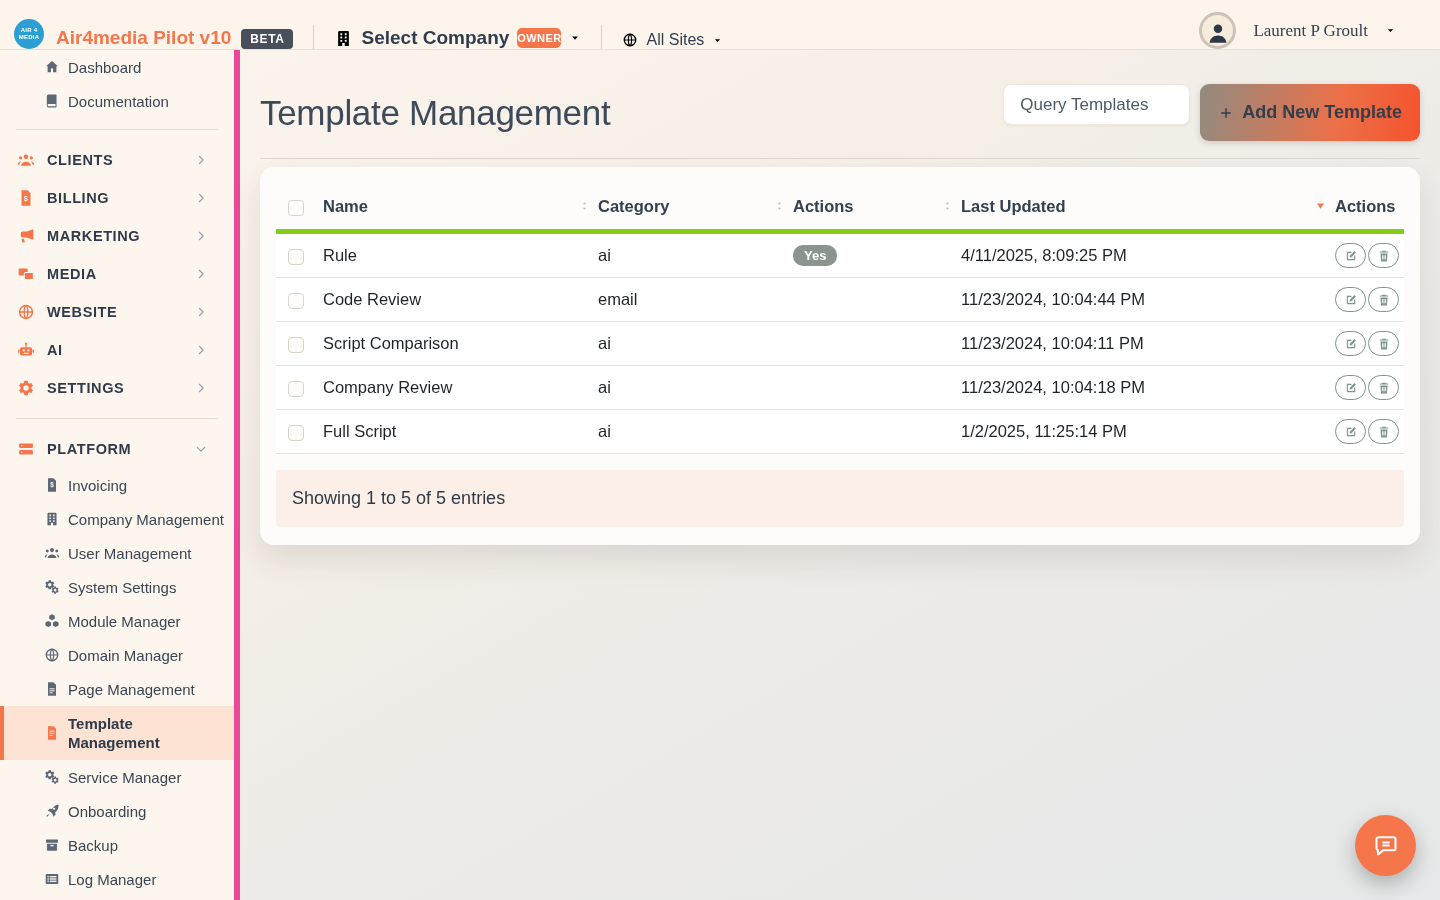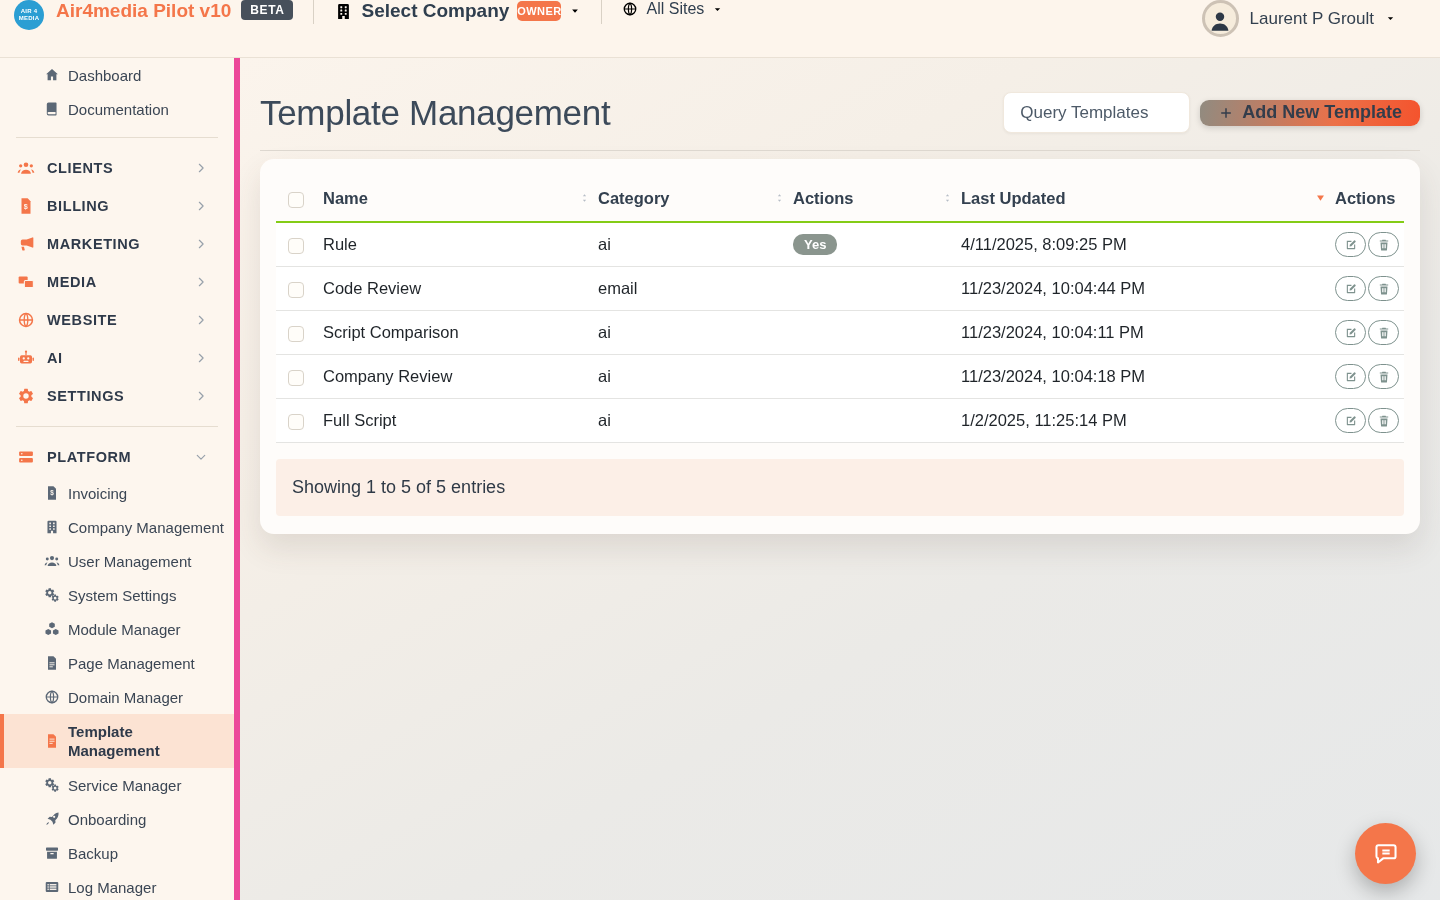--- a/index.html
+++ b/index.html
@@ -1,33 +1,33 @@
 <!DOCTYPE html>
 <html><head>
 <meta charset="utf-8">
 <style>
   * { margin:0; padding:0; box-sizing:border-box; }
   html,body { width:1440px; height:900px; overflow:hidden; font-family:"Liberation Sans", sans-serif; background:#e8e9ea; }
 
   
-  .topbar { height:58px; display:flex; align-items:flex-start; gap:10px; padding:0 14px;
+  .topbar { height:50px; display:flex; align-items:flex-end; gap:10px; padding:0 14px;
             background:#fdf5ec; border-bottom:1px solid #eae1d5; position:relative; z-index:5; }
   .logo { width:30px; height:30px; border-radius:50%; background:#2b9ed3; color:#fff;
           display:flex; align-items:center; justify-content:center; text-align:center;
           font-size:6px; font-weight:bold; line-height:1.1; letter-spacing:.2px; flex:none; }
   .app-title { font-size:19px; font-weight:700; color:#f4764a; margin-left:2px; white-space:nowrap; }
   .badge-beta { background:#47505b; color:#fff; font-size:12px; font-weight:700; letter-spacing:.6px;
                 padding:3px 9px; border-radius:4px; }
   .vdiv { width:1px; height:24px; background:#d9d1c5; margin:0 10px; }
   .hgroup { display:flex; align-items:center; gap:8px; cursor:pointer; }
   .company-label { font-size:19px; font-weight:700; color:#2f3e4e; white-space:nowrap; }
   .badge-owner { background:#f4764a; color:#fff; font-size:11px; font-weight:700; letter-spacing:.4px;
                  padding:4px 0; border-radius:5px; }
   .sites-label { font-size:16px; color:#2f3e4e; white-space:nowrap; }
-  .user { display:flex; align-items:center; gap:11px; margin-left:auto; margin-right:30px; cursor:pointer; }
+  .user { display:flex; align-items:center; gap:17px; margin-left:auto; margin-right:30px; cursor:pointer;font-family:Liberation Serif, serif; }
   .avatar { width:37px; height:37px; border-radius:50%; border:3px solid #cdc2b5; background:#f6ecdc;
             display:flex; align-items:flex-end; justify-content:center; overflow:hidden; }
   .avatar svg { width:26px; height:26px; color:#2d3846; }
   .user-name { font-size:17px; color:#33404f; white-space:nowrap; }
 
   
   .layout { display:flex; height:850px; }
 
   
   .sidebar { width:240px; flex:none; background:#fdf6ee; border-right:6px solid #ec4899; overflow:hidden; }
@@ -42,41 +42,41 @@
   .s-section { display:flex; align-items:center; height:38px; padding:0 14px 0 17px; cursor:pointer;
                font-size:14.5px; font-weight:700; letter-spacing:.6px; color:#2f3a4a; }
   .s-section .icn { width:18px; height:18px; margin-right:12px; color:#f4764a; flex:none; }
   .s-section .chev { width:14px; height:14px; margin-left:auto; color:#97a0aa; }
 
   
   .main { flex:1; position:relative; padding:0 20px;
           background:linear-gradient(150deg,#fbf4ec 0%,#f5efe7 30%,#ebeae7 62%,#e6e8e9 100%); }
   .page-head { display:flex; align-items:center; justify-content:space-between; margin-top:34px; }
   .page-title { font-size:35px; font-weight:400; color:#3c4a5a; letter-spacing:-.3px; }
-  .head-actions { display:flex; align-items:center; gap:10px; }
+  .head-actions { display:flex; align-items:flex-start; gap:10px; }
   .search-input { width:187px; height:41px; border:1px solid #f0e8dd; border-radius:8px; background:#fff;
                   padding:0 16px; font-size:17px; color:#2f3a47; outline:none;
                   box-shadow:0 1px 3px rgba(0,0,0,.05); font-family:"Liberation Sans",sans-serif; }
   .search-input::placeholder { color:#4d5a68; opacity:1; }
-  .add-btn { display:flex; align-items:center; gap:8px; height:26px; padding:0 18px; border:none;
+  .add-btn { display:flex; align-items:center; gap:8px; height:57px; padding:0 18px; border:none;
              border-radius:9px; cursor:pointer; font-family:"Liberation Sans",sans-serif;
              font-size:18px; font-weight:700; color:#333d4b;
              background:linear-gradient(100deg,#918b80 0%,#ec7048 62%,#f4532d 100%);
              box-shadow:0 2px 6px rgba(0,0,0,.15); }
   .add-btn .icn { width:16px; height:16px; }
   .head-rule { border:none; border-top:1px solid #ded8d0; margin-top:17px; }
 
   
   .card { margin-top:8px; background:#fefcfa; border-radius:14px; padding:16px 16px 18px;
           box-shadow:0 14px 30px rgba(70,60,50,.12); }
   table { width:100%; border-collapse:collapse; table-layout:fixed; }
   col.c-cb  { width:47px; }  col.c-name { width:275px; } col.c-cat { width:195px; }
   col.c-def { width:168px; } col.c-upd  { width:374px; } col.c-act { width:69px; }
   th { position:relative; text-align:left; font-size:16.5px; font-weight:700; color:#33404f;
-       padding:14px 24px 13px 0; border-bottom:2px solid #84cc16; cursor:pointer; }
+       padding:14px 24px 13px 0; border-bottom:5px solid #84cc16; cursor:pointer; }
   td { font-size:16.5px; color:#1f2429; padding:9px 8px 9px 0; border-bottom:1px solid #e4e4e2;
        background:#fff; }
   td.c-cb, th.c-cb { padding-right:0; }
   .cb { display:inline-block; width:16px; height:16px; border:1.5px solid #d9d3c9; border-radius:4px;
         background:#fffdf9; margin-left:12px; vertical-align:middle; cursor:pointer; }
   .sort { position:absolute; right:8px; top:50%; transform:translateY(-50%);
           width:11px; height:14px; color:#b6bdc6; }
   .sort.desc { color:#f4764a; width:13px; height:13px; }
   .badge-yes { display:inline-block; background:#8a958e; color:#fff; font-size:13px; font-weight:700;
                padding:3px 11px; border-radius:10px; }
@@ -300,35 +300,35 @@
         <span class="s-label">System Settings</span>
       </div>
       <div class="s-item">
         <svg class="icn " viewBox="0 0 24 24" fill="currentColor">
           <path d="M12 1.9 16.2 4v4.6L12 10.9 7.8 8.6V4zM6.4 12.1l4.2 2.1v4.6l-4.2 2.3-4.2-2.3v-4.6zM17.6 12.1l4.2 2.1v4.6l-4.2 2.3-4.2-2.3v-4.6z"></path>
         </svg>
         <span class="s-label">Module Manager</span>
       </div>
       <div class="s-item">
         <svg class="icn " viewBox="0 0 24 24" fill="currentColor">
+          <circle cx="12" cy="12" r="8.6" fill="none" stroke="currentColor" stroke-width="2"></circle>
+          <path d="M3.4 12h17.2M12 3.4c3.2 2.5 3.2 14.7 0 17.2-3.2-2.5-3.2-14.7 0-17.2z" fill="none" stroke="currentColor" stroke-width="1.8"></path>
+        </svg>
+        <span class="s-label">Domain Manager</span>
+      </div>
+      <div class="s-item">
+        <svg class="icn " viewBox="0 0 24 24" fill="currentColor">
           <path d="M6 1.8h8.2L18 5.6v16.6H6z"></path>
           <g fill="#fdf6ee">
             <rect x="8.2" y="11" width="7.6" height="1.4"></rect>
             <rect x="8.2" y="14" width="7.6" height="1.4"></rect>
             <rect x="8.2" y="17" width="5" height="1.4"></rect>
           </g>
         </svg>
         <span class="s-label">Page Management</span>
-      </div>
-      <div class="s-item">
-        <svg class="icn " viewBox="0 0 24 24" fill="currentColor">
-          <circle cx="12" cy="12" r="8.6" fill="none" stroke="currentColor" stroke-width="2"></circle>
-          <path d="M3.4 12h17.2M12 3.4c3.2 2.5 3.2 14.7 0 17.2-3.2-2.5-3.2-14.7 0-17.2z" fill="none" stroke="currentColor" stroke-width="1.8"></path>
-        </svg>
-        <span class="s-label">Domain Manager</span>
       </div>
       <div class="s-item active">
         <svg class="icn " viewBox="0 0 24 24" fill="currentColor">
           <path d="M6 1.8h8.2L18 5.6v16.6H6z"></path>
           <g fill="#fce3d3">
             <rect x="8.2" y="8.4" width="7.6" height="1.5"></rect>
             <rect x="8.2" y="11.6" width="7.6" height="1.5"></rect>
             <rect x="8.2" y="14.8" width="4.8" height="1.5"></rect>
           </g>
         </svg>

